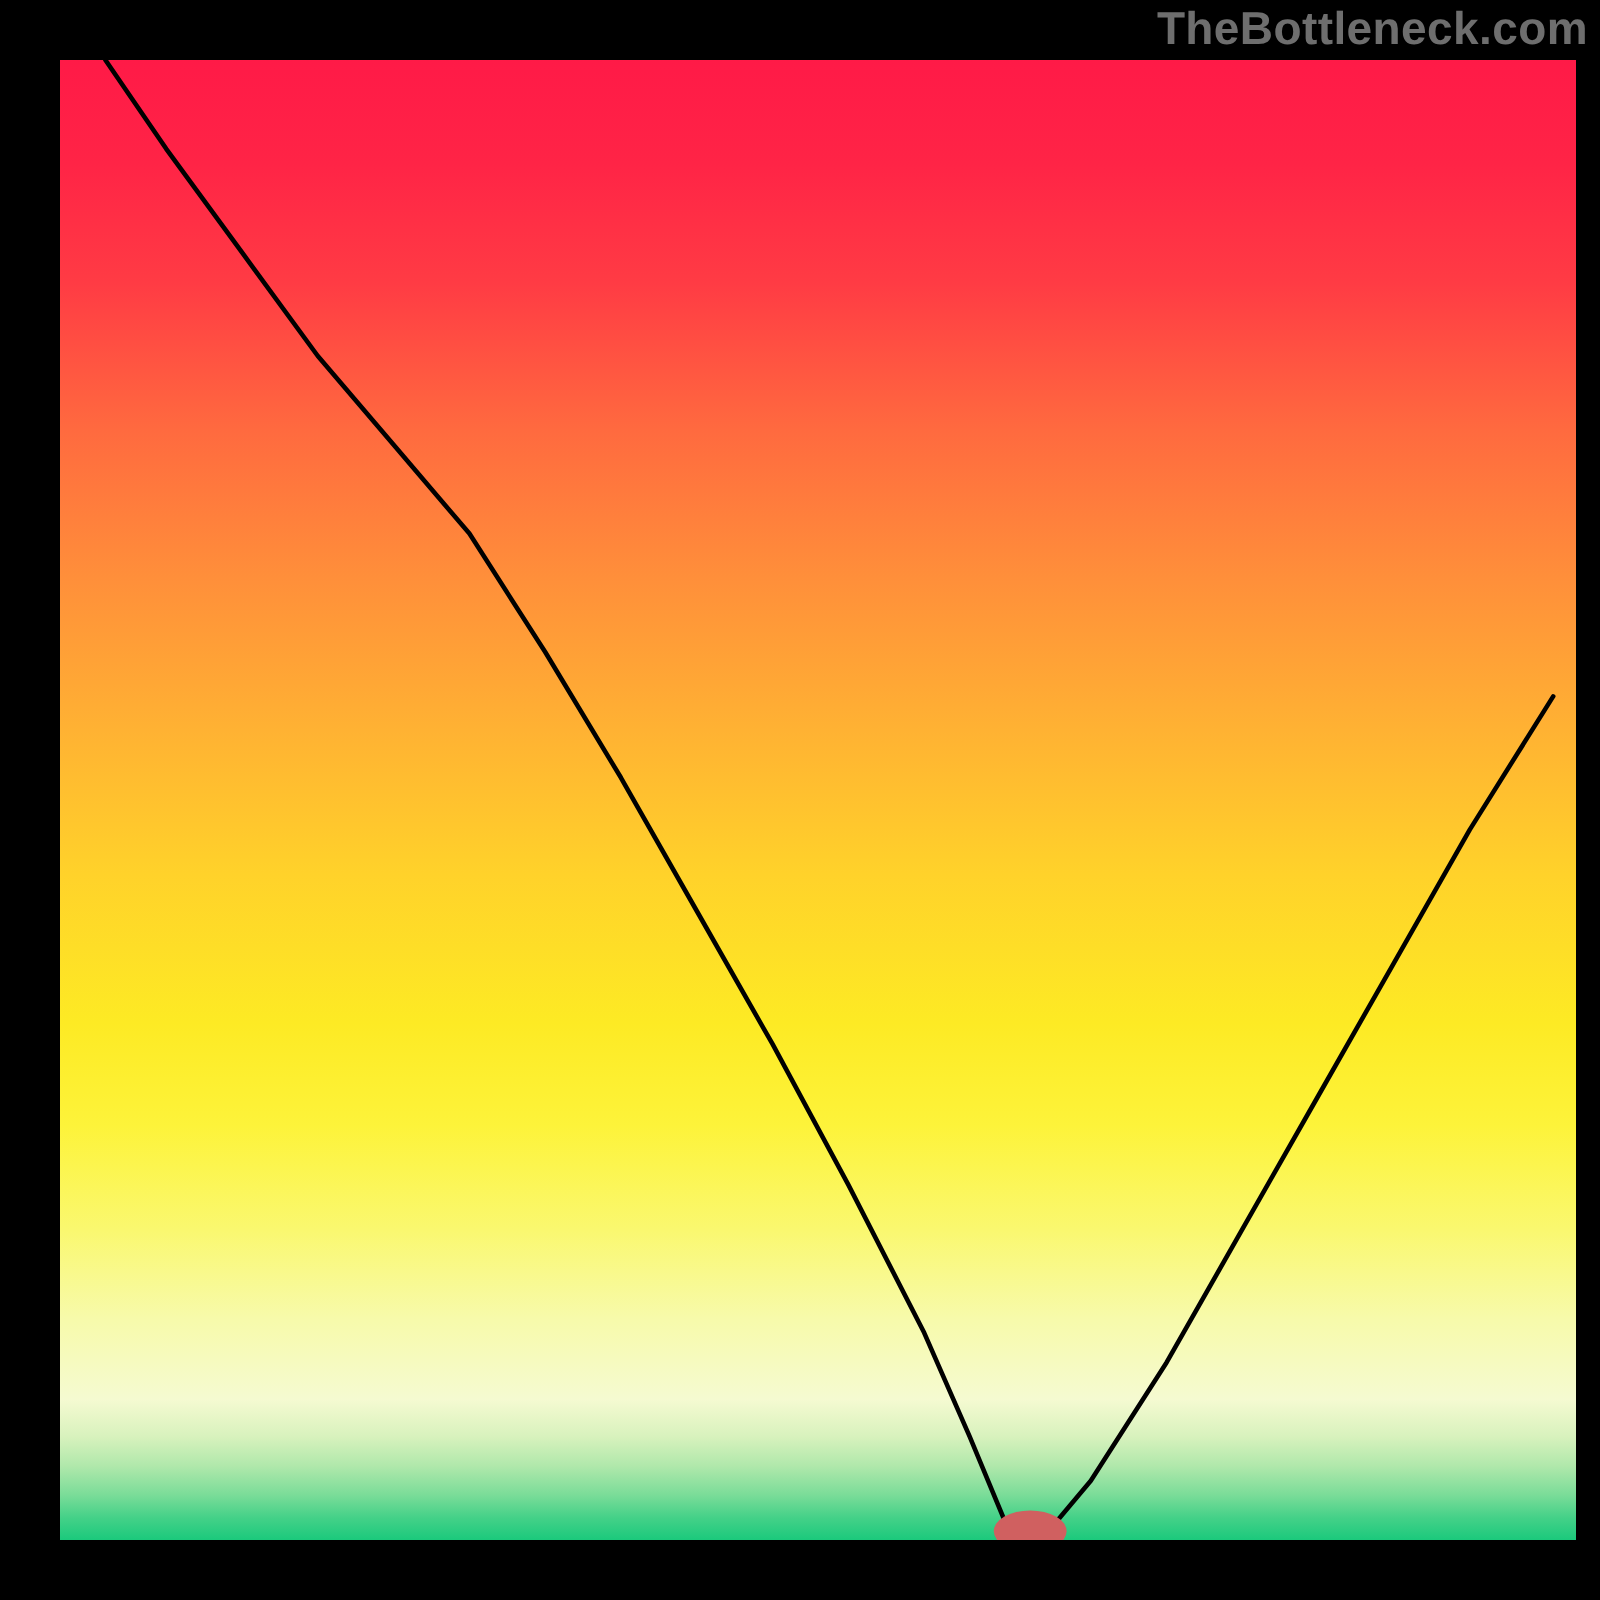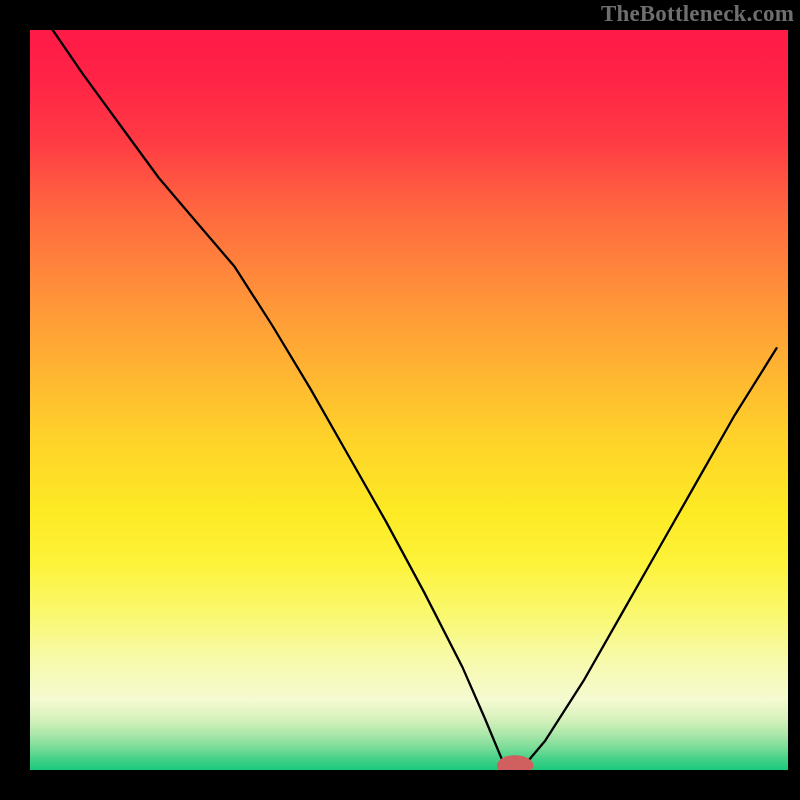--- a/index.html
+++ b/index.html
@@ -13,21 +13,21 @@
   .wrap {
     position: relative;
     width: 800px;
     height: 800px;
   }
   .watermark {
     position: absolute;
     top: 1px;
     right: 6px;
     color: #6e6e6e;
-    font-family: Liberation Serif, serif;
+    font-family: Liberation Sans, sans-serif;
     font-size: 23px;
     font-weight: 550;
     letter-spacing: 0.2px;
     z-index: 5;
   }
   svg {
     position: absolute;
     top: 0;
     left: 0;
   }

